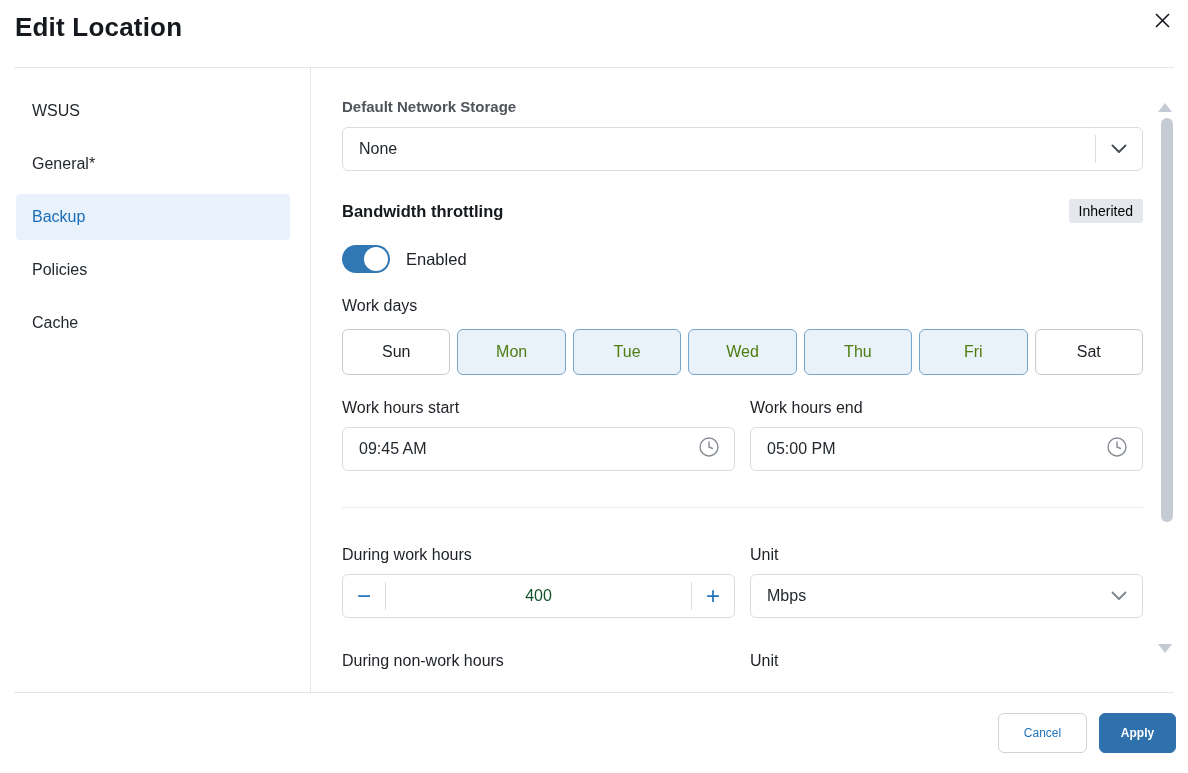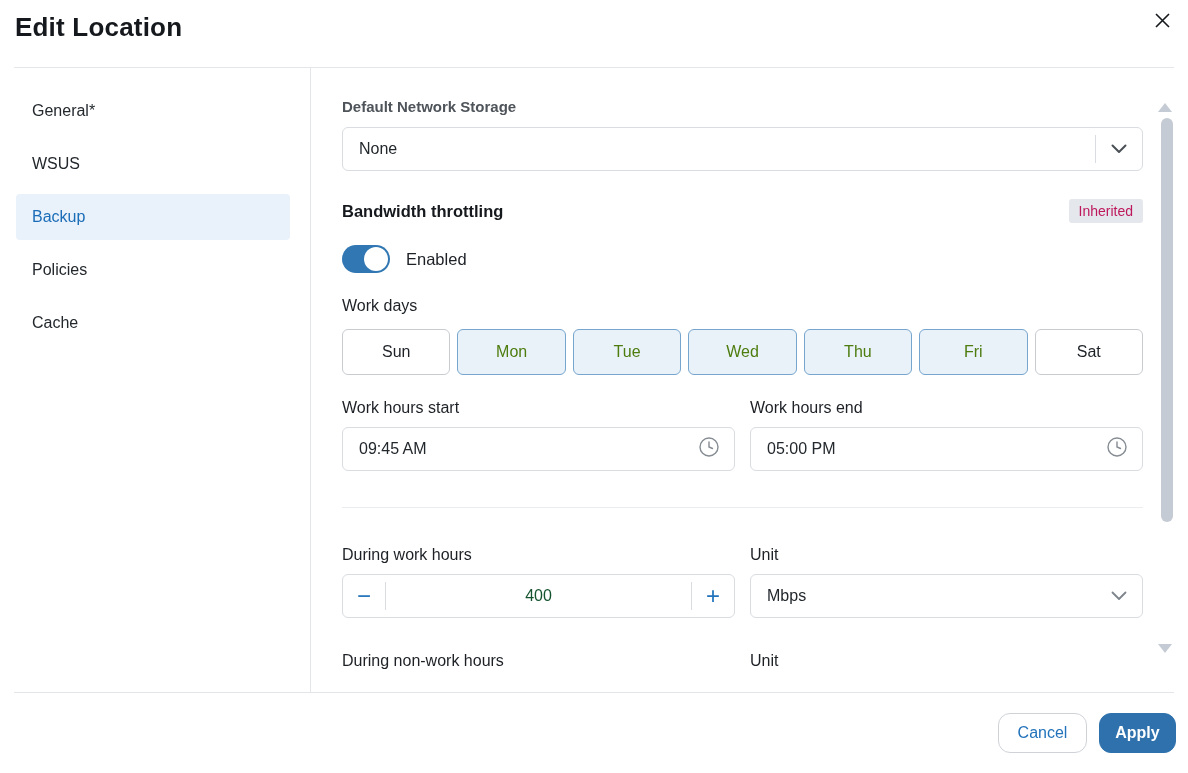--- a/index.html
+++ b/index.html
@@ -27,21 +27,21 @@
   .label { font-size: 16px; color: #1d2126; }
 
   .select, .text-input, .stepper { margin-top: 12px; height: 44px; border: 1px solid #d9dce0; border-radius: 6px; background: #fff; display: flex; align-items: center; font-size: 16px; color: #23282d; }
   .select { cursor: pointer; position: relative; }
   .select .value { padding-left: 16px; flex: 1; }
   .select .sep { width: 1px; height: 28px; background: #d9dce0; }
   .select .chev { width: 46px; display: flex; align-items: center; justify-content: center; }
 
   .section-row { margin-top: 28px; display: flex; align-items: center; justify-content: space-between; }
   .section-title { font-size: 16.5px; font-weight: 700; color: #15181c; }
-  .badge { background: #e4e7eb; color: #be185d; font-size: 14px; padding: 4px 10px; border-radius: 3px; text-align: right; }
+  .badge { background: #e4e7eb; color: #000000; font-size: 14px; padding: 4px 10px; border-radius: 3px; text-align: right; }
 
   .toggle-row { margin-top: 22px; display: flex; align-items: center; }
   .toggle { width: 48px; height: 28px; border-radius: 14px; background: #c7ccd2; position: relative; cursor: pointer; flex-shrink: 0; }
   .toggle.on { background: #3077b3; }
   .toggle .knob { position: absolute; top: 2px; left: 2px; width: 24px; height: 24px; border-radius: 50%; background: #fff; }
   .toggle.on .knob { left: auto; right: 2px; }
   .toggle-label { margin-left: 16px; font-size: 16.5px; }
 
   .workdays-label { margin-top: 24px; }
   .days-row { margin-top: 14px; display: flex; gap: 7px; }
@@ -66,21 +66,21 @@
 
   
   .scroll-up { position: absolute; right: 16px; top: 103px; width: 0; height: 0; border-left: 7px solid transparent; border-right: 7px solid transparent; border-bottom: 9px solid #c5cbd4; }
   .scroll-thumb { position: absolute; right: 15px; top: 118px; width: 12px; height: 404px; border-radius: 6px; background: #c5cbd4; }
   .scroll-down { position: absolute; right: 16px; top: 644px; width: 0; height: 0; border-left: 7px solid transparent; border-right: 7px solid transparent; border-top: 9px solid #c5cbd4; }
 
   
   .footer { position: absolute; bottom: 0; left: 0; right: 0; height: 81px; }
   .footer-divider { position: absolute; top: 0; left: 14px; right: 14px; border-top: 1px solid #e3e5e8; }
   .footer-actions { position: absolute; top: 21px; right: 12px; display: flex; gap: 12px; }
-  .btn { height: 40px; border-radius: 12px; font-family: inherit; font-size: 16px; cursor: pointer; }
+  .btn { height: 40px; border-radius: 6px; font-family: inherit; font-size: 12px; cursor: pointer; }
   .btn-cancel { width: 89px; background: #fff; border: 1px solid #cfd3d8; color: #2273bb; }
   .btn-apply { width: 77px; background: #2e71ad; border: 1px solid #2e71ad; color: #ffffff; font-weight: 700; }
 </style>
 </head>
 <body>
 
 <div class="modal">
 
   <div class="header">
     <div class="title">Edit Location</div>
@@ -90,22 +90,22 @@
             <path d="M2 2 L15 15 M15 2 L2 15" stroke="#15181c" stroke-width="1.6" fill="none"></path>
           </svg>
       </span>
     </button>
     <div class="header-divider"></div>
   </div>
 
   <div class="body">
 
     <nav class="sidebar">
+      <div class="sidebar-item">WSUS</div>
       <div class="sidebar-item">General*</div>
-      <div class="sidebar-item">WSUS</div>
       <div class="sidebar-item on">Backup</div>
       <div class="sidebar-item">Policies</div>
       <div class="sidebar-item">Cache</div>
     </nav>
 
     <div class="content">
 
       <div class="label-strong">Default Network Storage</div>
       <div class="select">
         <span class="value">None</span>

